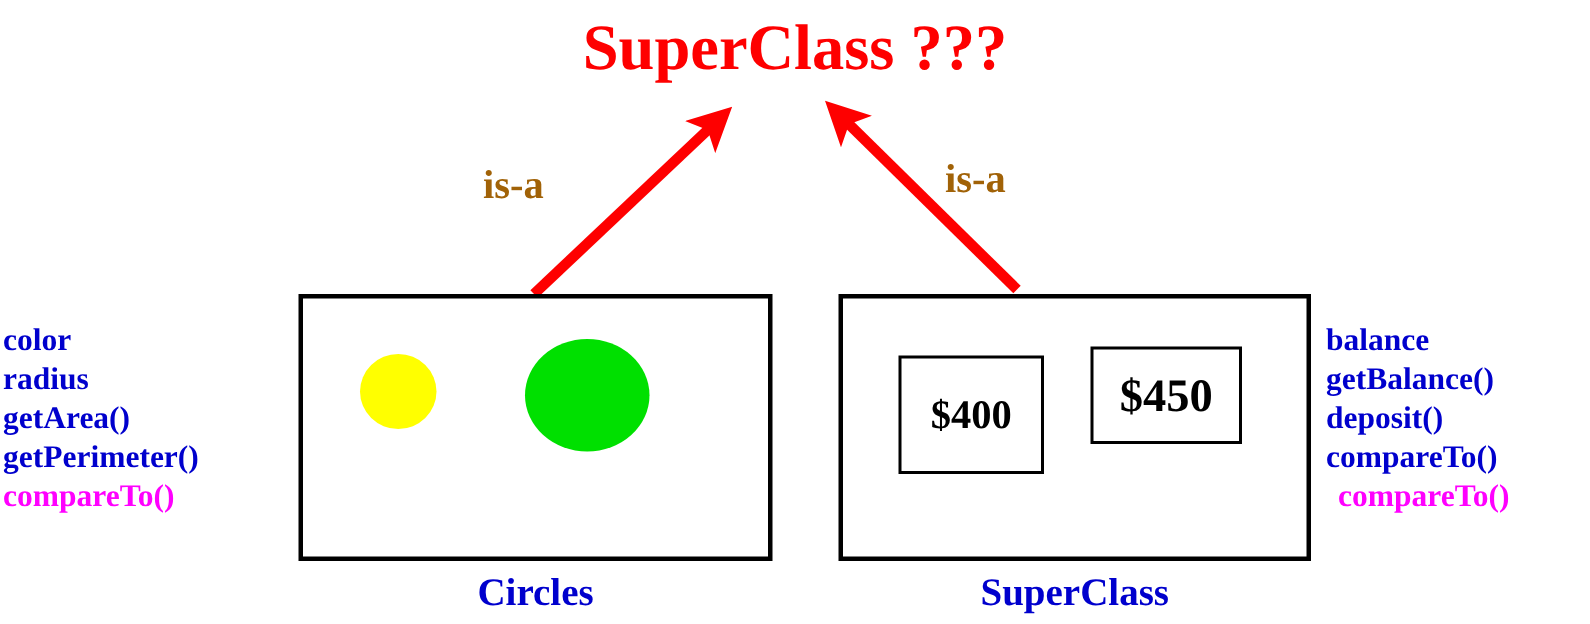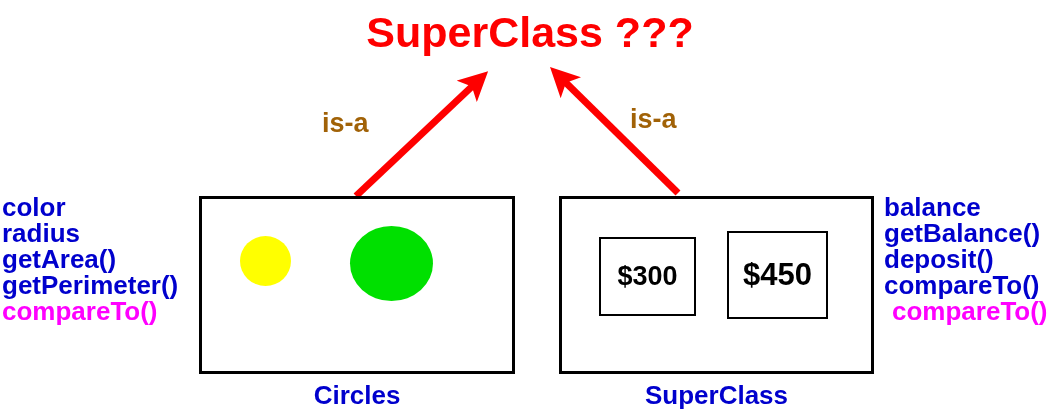--- a/index.html
+++ b/index.html
@@ -6,21 +6,21 @@
     margin: 0;
     padding: 0;
     background: #ffffff;
   }
   #canvas {
     position: relative;
     width: 1060px;
     height: 416px;
     background: #ffffff;
     overflow: hidden;
-    font-family: Liberation Sans, sans-serif;
+    font-family: Liberation Serif, serif;
   }
 
   
   #superclass-title {
     position: absolute;
     left: 0;
     top: 8px;
     width: 1060px;
     text-align: center;
     color: #fe0000;
@@ -89,43 +89,44 @@
     color: #000000;
     font-weight: bold;
   }
   #account-box-1 {
     left: 37px; top: 38px;
     width: 97px; height: 79px;
     font-size: 27px;
   }
   #account-box-2 {
     left: 165px; top: 32px;
-    width: 101px; height: 88px;
+    width: 101px; height: 65px;
     font-size: 31px;
   }
 
   
   .class-caption {
     position: absolute;
     color: #0000cd;
     font-size: 26px;
     font-weight: bold;
     text-align: center;
     white-space: nowrap;
   }
   #caption-circles     { left: 199px; top: 380px; width: 316px; }
   #caption-bankaccount { left: 559px; top: 380px; width: 315px; }
 
   
   .members {
     position: absolute;
-    font-size: 26px;
+    font-size: 21px;
     font-weight: bold;
     line-height: 26px;
     white-space: nowrap;
+    margin-top: 19px;
   }
   #members-left  { left: 2px;  top: 194px; text-align: left; }
   #members-right { left: 884px; top: 194px; text-align: left; }
 
   .member-item { color: #0000cd; }
   .member-item.is-magenta { color: #ff00ff; }
   #members-right .member-item.is-magenta { padding-left: 8px; }
 </style>
 </head>
 <body>
@@ -162,20 +163,20 @@
     <div class="member-item">compareTo()</div>
     <div class="member-item is-magenta">compareTo()</div>
   </div>
 
   <div class="class-box" id="circles-box">
     <div class="shape-circle" id="circle-yellow"></div>
     <div class="shape-circle" id="circle-green"></div>
   </div>
 
   <div class="class-box" id="bankaccount-box">
-    <div class="account-box" id="account-box-1">$300</div>
+    <div class="account-box" id="account-box-1">$400</div>
     <div class="account-box" id="account-box-2">$450</div>
   </div>
 
   <div class="class-caption" id="caption-circles">Circles</div>
   <div class="class-caption" id="caption-bankaccount">SuperClass</div>
 
 </div>
 
 </body></html>

